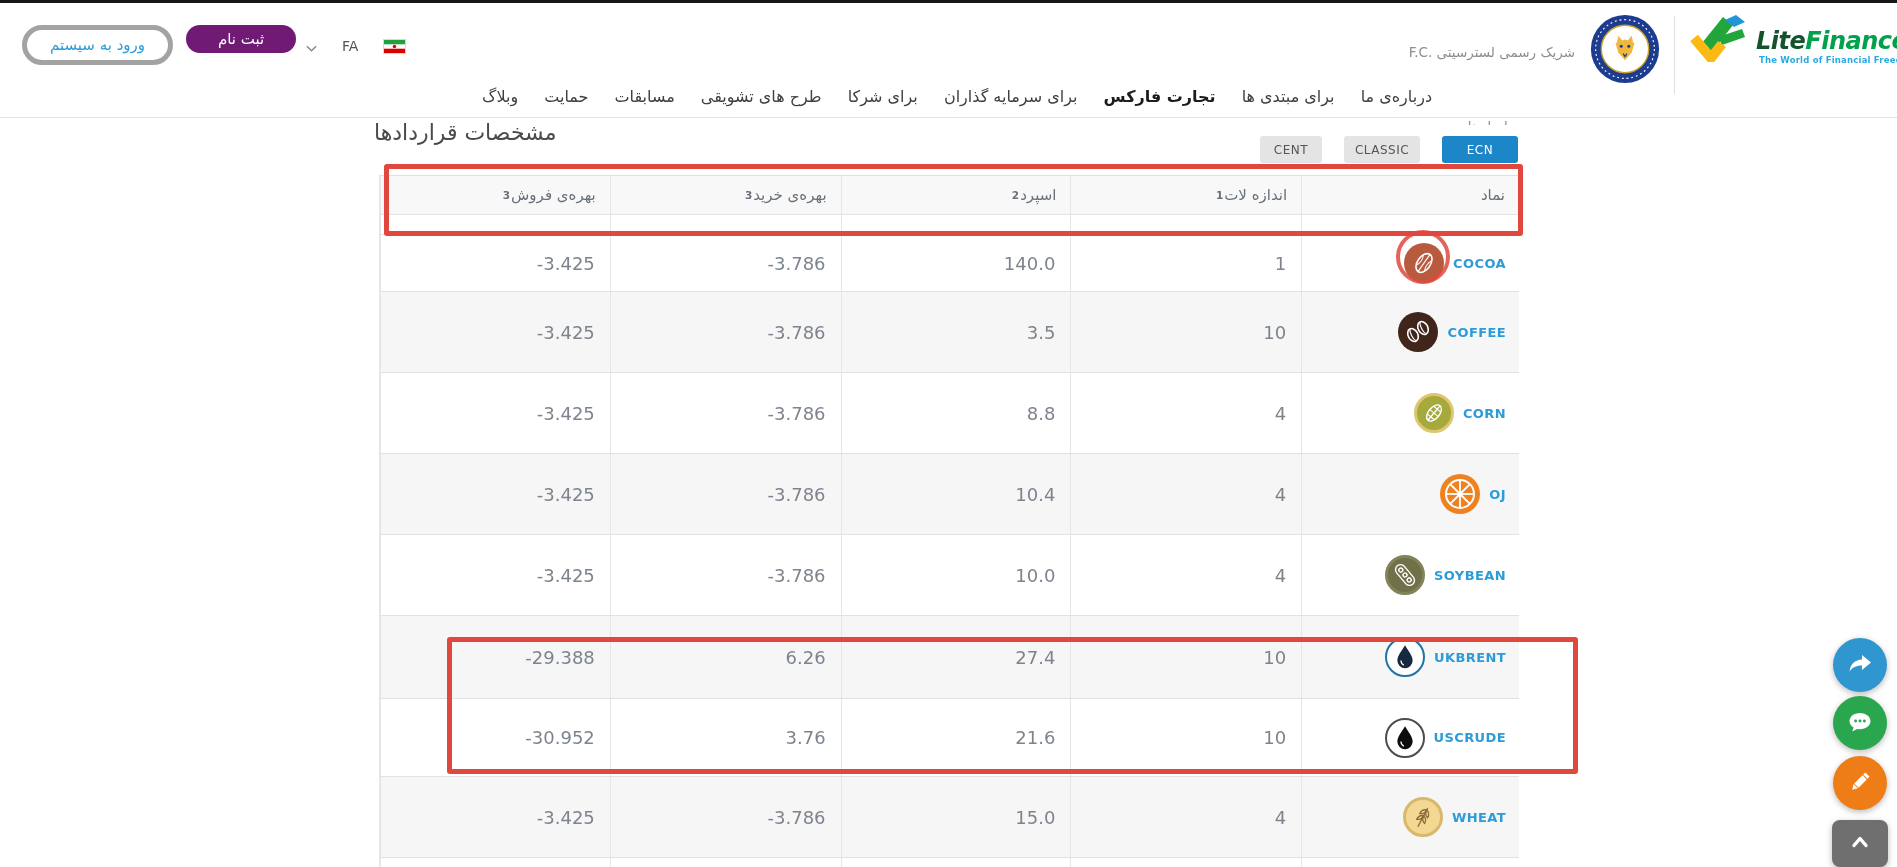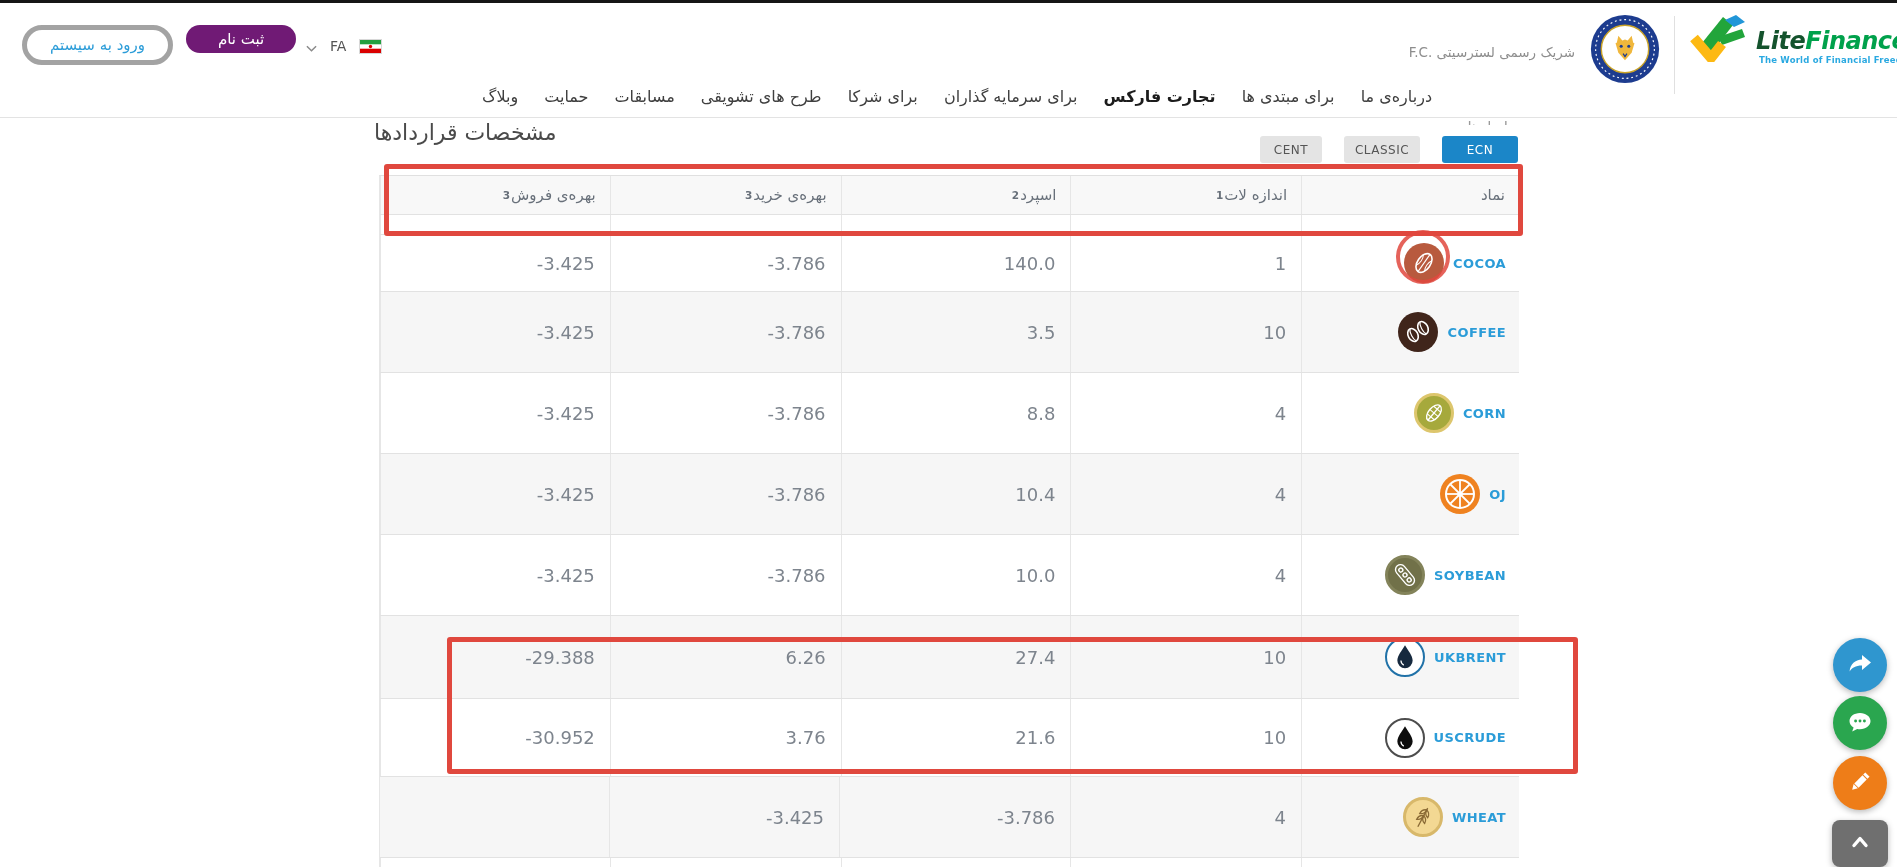--- a/index.html
+++ b/index.html
@@ -8,21 +8,21 @@
   #page { position:relative; width:1897px; height:867px; overflow:hidden; background:#fff; }
 
   
   .top-strip { position:absolute; left:0; top:0; width:100%; height:3px; background:#161616; z-index:60; }
 
   
   .site-header { position:absolute; left:0; top:0; width:100%; height:118px; background:#fff; border-bottom:1px solid #e3e3e3; z-index:40; }
   .btn { position:absolute; display:flex; align-items:center; justify-content:center; border-radius:21px; font-size:15px; cursor:pointer; font-family:inherit; }
   .btn-login { left:22px; top:25px; width:151px; height:40px; background:#fff; border:5px solid #a3a3a3; color:#2b9cd8; }
   .btn-register { left:186px; top:25px; width:110px; height:28px; background:#701a75; border:none; color:#fff; }
-  .lang-box { position:absolute; left:306px; top:36px; height:20px; display:flex; align-items:center; gap:13px; cursor:pointer; }
+  .lang-box { position:absolute; left:306px; top:36px; height:20px; display:flex; align-items:center; gap:25px; cursor:pointer; }
   .lang-code { font-size:14px; color:#555; }
   .flag { display:inline-flex; line-height:0; border:1px solid #d8d8d8; }
 
   .partner-text { position:absolute; right:322px; top:44px; font-size:13.5px; color:#8d8d8d; direction:rtl; white-space:nowrap; }
   .crest { position:absolute; left:1589px; top:13px; width:72px; height:72px; }
   .header-divider { position:absolute; left:1674px; top:16px; width:1px; height:78px; background:#e0e0e0; }
   .logo { position:absolute; left:1690px; top:14px; width:190px; height:52px; cursor:pointer; }
   .logo-mark { position:absolute; left:0; top:0; }
   .logo-word { position:absolute; left:66px; top:13px; font-size:24px; font-style:italic; font-weight:800; letter-spacing:-0.5px; white-space:nowrap; }
   .logo-word .w-lite { color:#14532d; }
@@ -388,20 +388,23 @@
                 <path d="M17 9 C20.5 10 21.5 13 21.5 15.5 C18.2 14.5 17 12 17 9 Z"></path>
                 <path d="M17 15.5 C13.5 16.5 12.5 19.5 12.5 22 C15.8 21 17 18.5 17 15.5 Z"></path>
                 <path d="M17 15.5 C20.5 16.5 21.5 19.5 21.5 22 C18.2 21 17 18.5 17 15.5 Z"></path>
               </g>
             </svg>
           </span>
       <a class="sym-label">WHEAT</a>
     </div>
     <div class="cell c-lot n-cell">
           <span>4</span>
+        </div>
+    <div class="cell c-spread n-cell">
+          <span>15.0</span>
         </div>
     <div class="cell c-buy n-cell">
           <span>-3.786</span>
         </div>
     <div class="cell c-sell n-cell">
           <span>-3.425</span>
         </div>
   </div>
       <div class="t-row t-partial">
         <div class="cell c-symbol"></div>

